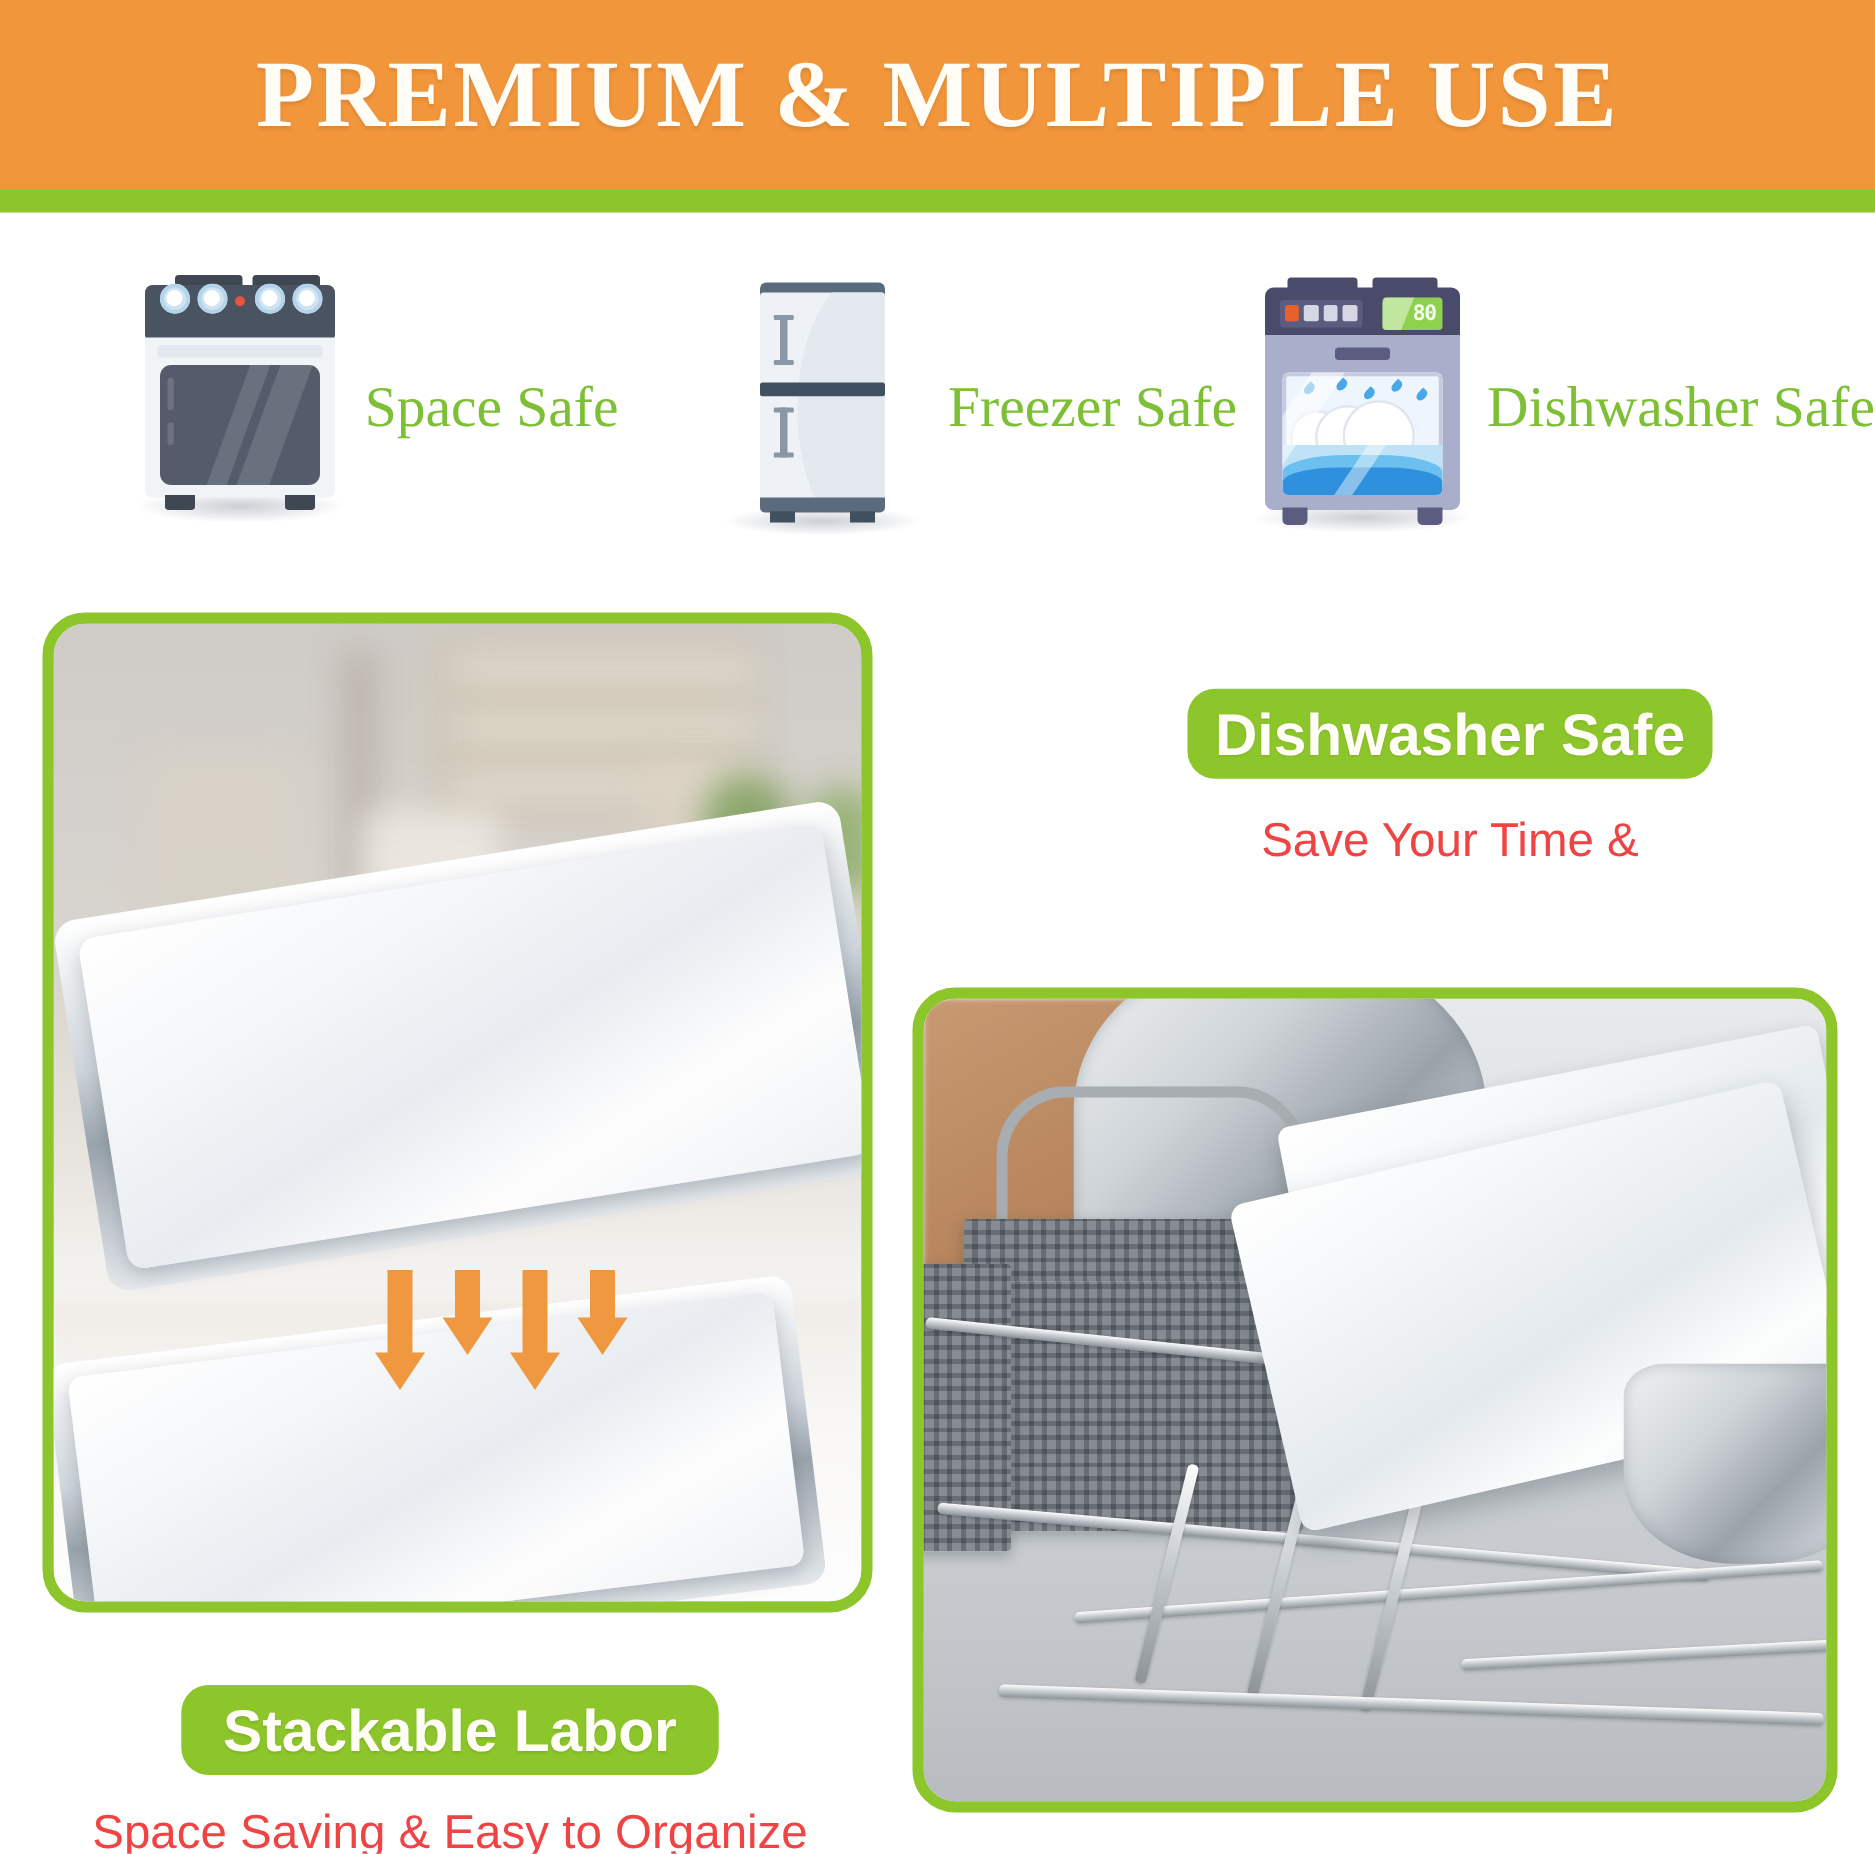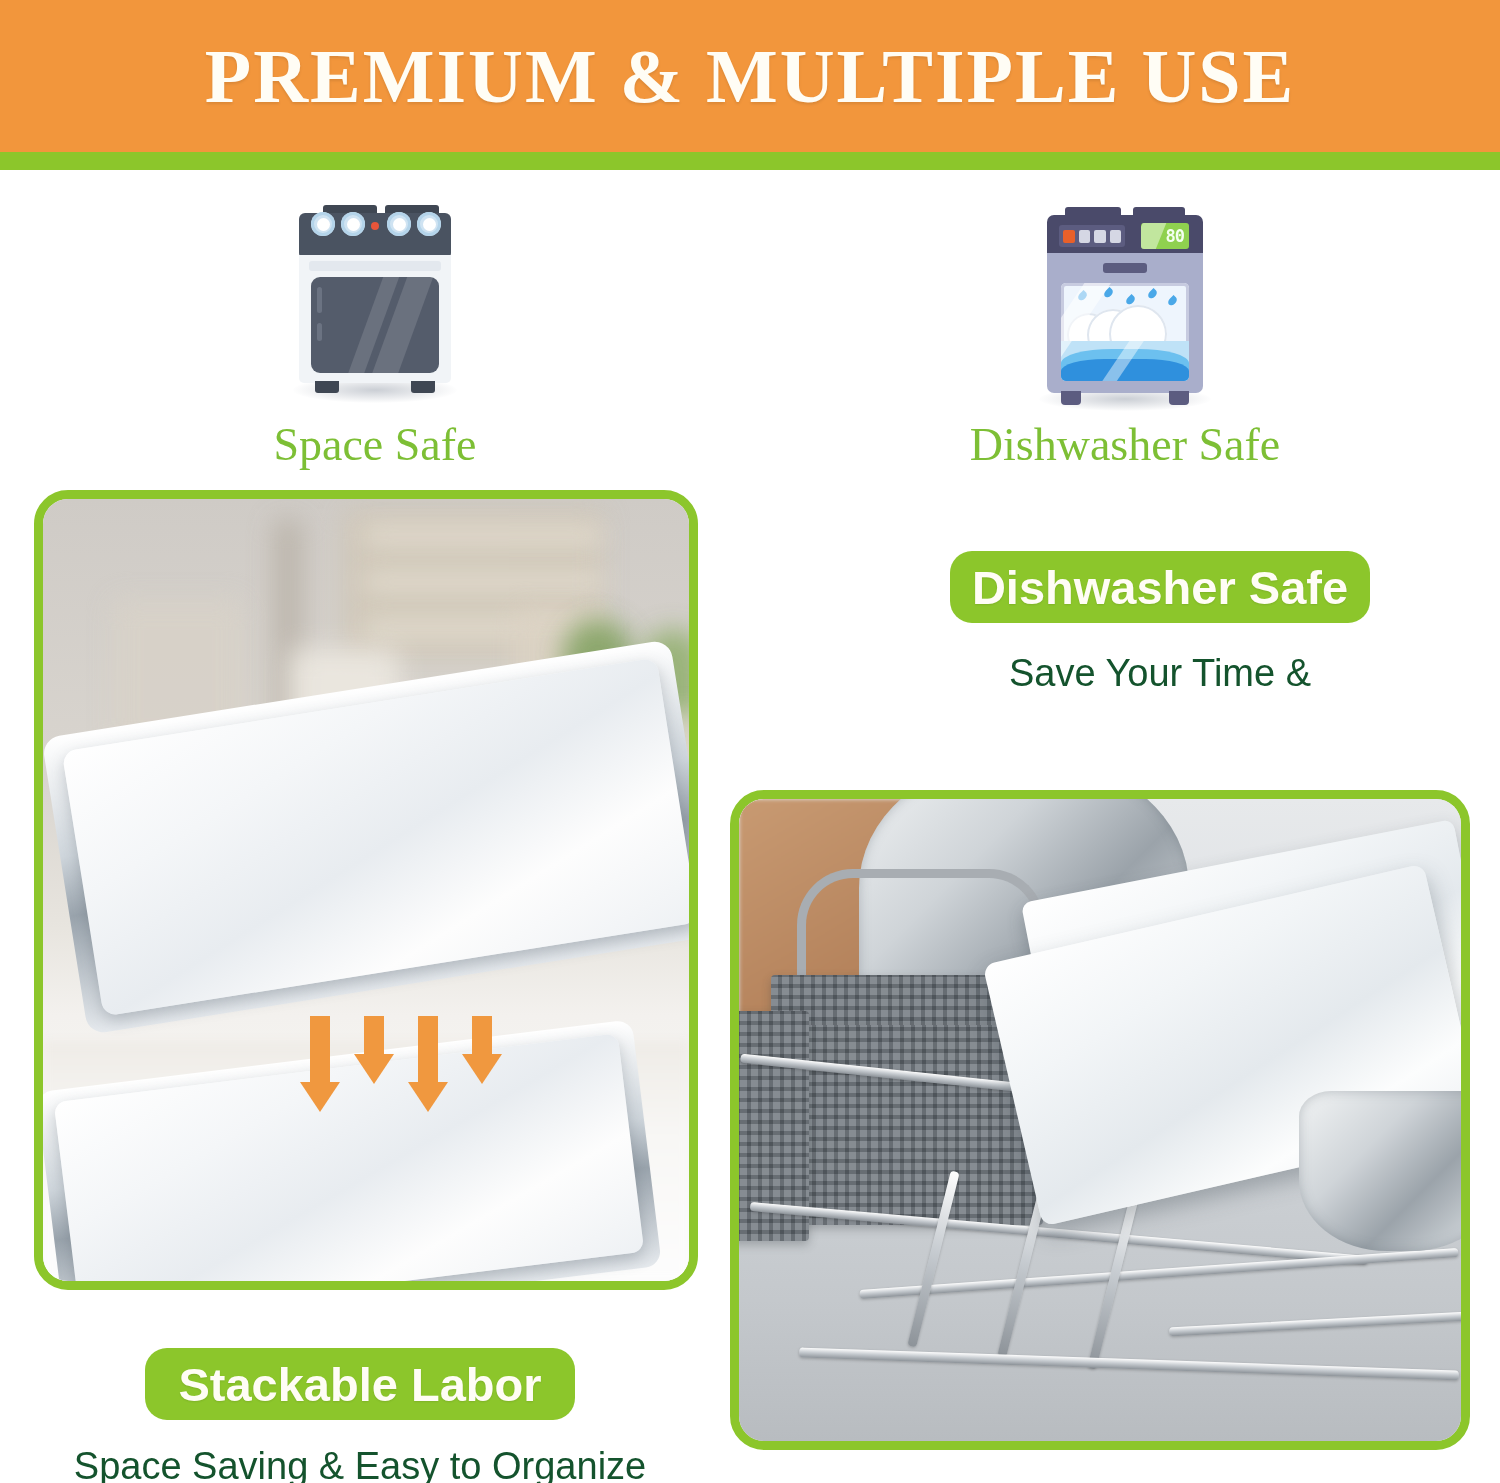--- a/index.html
+++ b/index.html
@@ -11,21 +11,21 @@
        background:#F2963C;display:flex;align-items:center;justify-content:center;}
   .header-title{font-family:"Liberation Serif",serif;font-weight:700;
        font-size:76px;color:#FFFDF5;letter-spacing:2px;line-height:1;
        text-shadow:0 2px 3px rgba(0,0,0,.10);white-space:nowrap;}
   .header-rule{position:absolute;left:0;top:152px;width:1500px;height:18px;
        background:#8CC62B;}
 
   
   .icon-row{position:absolute;left:0;top:178px;width:1500px;height:290px;
        display:flex;}
-  .icon-cell{flex:1;display:flex;flex-direction:column;align-items:center;
+  .icon-cell{flex:1;display:flex;align-items:center;
        justify-content:flex-end;}
   .icon-art{position:relative;width:200px;height:215px;}
   .icon-label{font-family:"Liberation Serif",serif;font-size:46px;
        color:#7DBF35;line-height:1;margin-top:6px;white-space:nowrap;}
   .shadow-ellipse{position:absolute;border-radius:50%;
        background:radial-gradient(ellipse at center,rgba(160,167,178,.55) 0%,rgba(160,167,178,0) 72%);}
 
   
   .ov-tab{position:absolute;background:#3f4753;border-radius:3px 3px 0 0;}
   .ov-panel{position:absolute;left:24px;top:12px;width:152px;height:46px;
@@ -150,21 +150,21 @@
   .sheet{position:absolute;background:
        linear-gradient(160deg,#ffffff 0%,#f2f5f7 30%,#e4e9ed 58%,#fcfdfd 80%,#eceff2 100%);
        box-shadow:0 8px 18px rgba(60,70,80,.3);}
 
   
   .badge{position:absolute;background:#8CC62B;border-radius:22px;
        display:flex;align-items:center;justify-content:center;
        padding:0 26px;box-sizing:border-box;}
   .badge-txt{font-size:47px;font-weight:700;color:#FFFDF5;line-height:1;
        white-space:nowrap;text-shadow:0 1px 2px rgba(0,0,0,.10);}
-  .sub{position:absolute;color:#14532d;font-size:38px;line-height:1.22;
+  .sub{position:absolute;color:#ef4444;font-size:38px;line-height:1.22;
        text-align:center;}
 
   .badge-dish{left:950px;top:551px;width:420px;height:72px;}
   .sub-dish{left:930px;top:650px;width:460px;}
   .badge-stack{left:145px;top:1348px;width:430px;height:72px;}
   .sub-stack{left:60px;top:1443px;width:600px;}
 </style>
 </head>
 <body>
 
@@ -193,20 +193,36 @@
         <div class="ov-door-hl" style="left:78px;top:-10px;width:26px;height:120px;"></div>
       </div>
       <div class="ov-handle" style="top:86px;height:26px;"></div>
       <div class="ov-handle" style="top:122px;height:18px;"></div>
       <div class="ov-foot" style="left:40px;"></div>
       <div class="ov-foot" style="left:136px;"></div>
     </div>
     <div class="icon-label">Space Safe</div>
   </div>
 
+  <div class="icon-cell">
+    <div class="icon-art">
+      <div class="shadow-ellipse" style="left:22px;top:190px;width:156px;height:22px;"></div>
+      <div class="fr-top"></div>
+      <div class="fr-body">
+          <div class="fr-curve"></div>
+        </div>
+      <div class="fr-handle" style="top:36px;height:40px;"></div>
+      <div class="fr-div"></div>
+      <div class="fr-handle" style="top:110px;height:40px;"></div>
+      <div class="fr-base"></div>
+      <div class="fr-foot" style="left:58px;"></div>
+      <div class="fr-foot" style="left:122px;"></div>
+    </div>
+    <div class="icon-label">Freezer Safe</div>
+  </div>
 
   <div class="icon-cell">
     <div class="icon-art">
       <div class="shadow-ellipse" style="left:14px;top:186px;width:172px;height:24px;"></div>
       <div class="dw-tab" style="left:40px;top:6px;width:56px;height:10px;"></div>
       <div class="dw-tab" style="left:108px;top:6px;width:52px;height:10px;"></div>
       <div class="dw-panel"></div>
       <div class="dw-btnbox">
         <span class="dw-btn hot"></span>
         <span class="dw-btn"></span>

